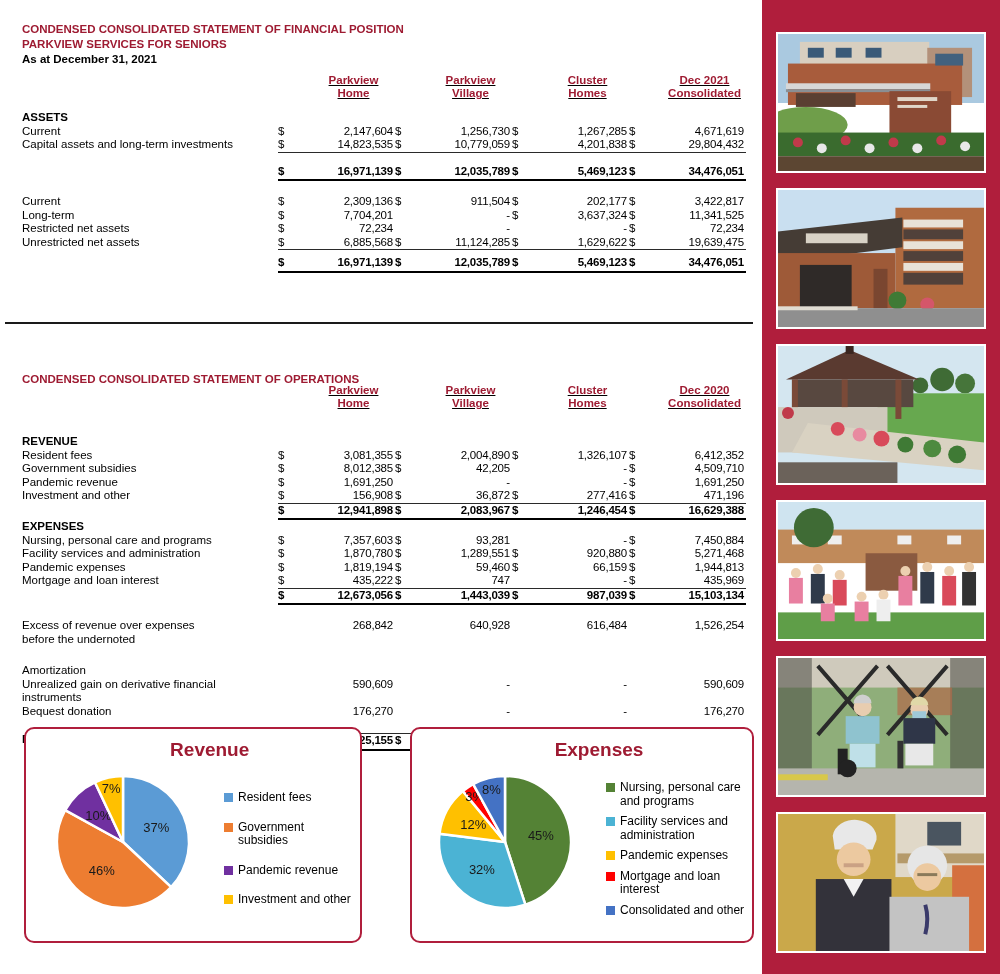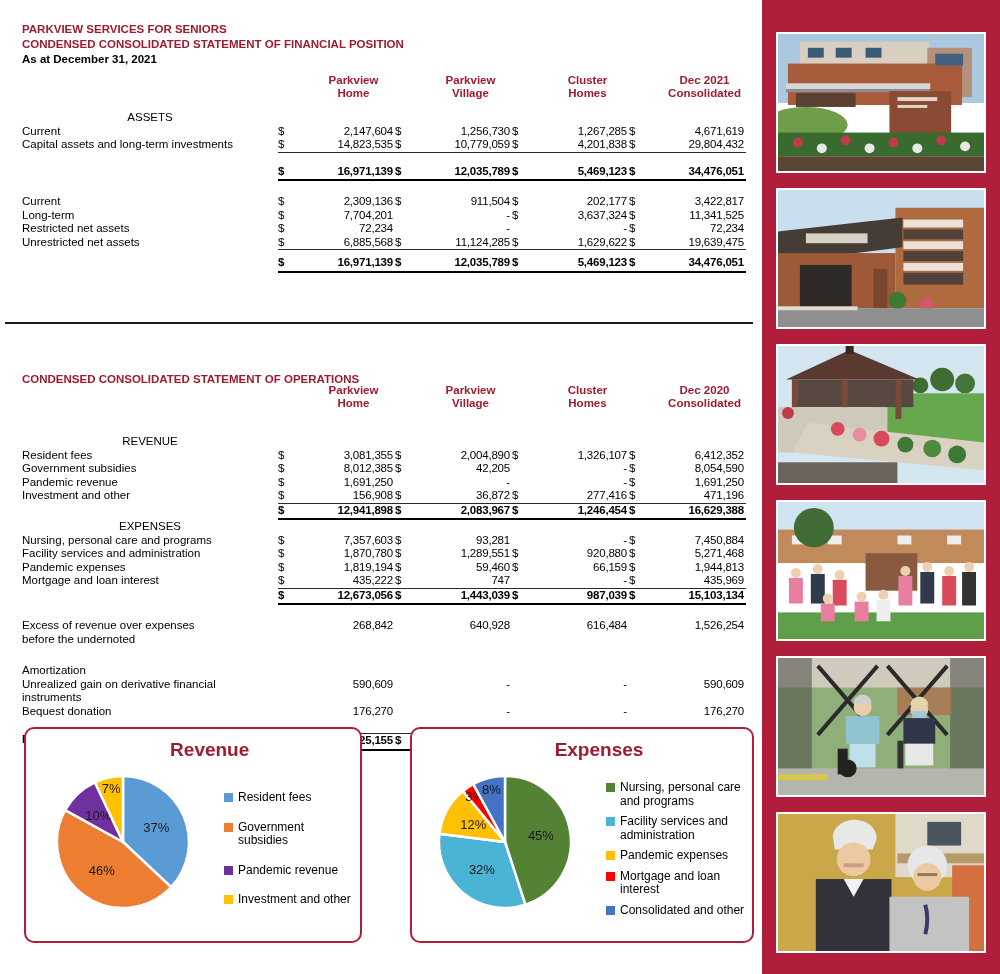--- a/index.html
+++ b/index.html
@@ -13,30 +13,30 @@
   .divider{position:absolute;left:5px;top:322px;width:748px;height:0;
            border-top:2.5px solid #1a1a1a;}
   
   .fin-table{position:absolute;left:0;width:760px;font-size:11.5px;}
   #table1{top:74px;} #table2{top:384px;}
   .trow{display:grid;grid-template-columns:256px 468px;padding-left:22px;
         line-height:13.5px;min-height:13.5px;}
   .tlabel{white-space:pre-line;}
   .tnums{display:grid;grid-template-columns:16px 101px 16px 101px 16px 101px 16px 101px;}
   .cur{text-align:left;} .val{text-align:right;padding-right:2px;letter-spacing:-0.2px;}
-  .sec .tlabel{font-weight:400;text-align:center;}
+  .sec .tlabel{font-weight:700;}
   .u .tnums{border-bottom:1.5px solid #2a2a2a;}
   .tot .tnums{font-weight:700;border-bottom:2.5px solid #000;padding-bottom:1px;}
   .grand .tlabel{font-weight:700;}
   .grand .tnums{font-weight:700;border-top:1.5px solid #2a2a2a;
                 border-bottom:2.5px solid #000;padding-bottom:1px;}
   .colheader .tnums{color:#9E1B32;font-weight:700;}
   .colheader .hcell{grid-column:span 2;text-align:center;padding-left:34px;
                     white-space:pre-line;line-height:13px;}
-  .colheader{margin-bottom:11px;}
+  .colheader{margin-bottom:11px;text-decoration:underline;}
   .sp{width:100%;}
   
   .chart-box{position:absolute;top:727px;height:216px;background:#fff;
              border:2px solid #B01E3C;border-radius:10px;box-sizing:border-box;}
   #chart-revenue{left:24px;width:338px;} #chart-expenses{left:410px;width:344px;}
   .chart-title{margin-top:10px;margin-left:25%;width:60%;text-align:center;
                color:#9E1B32;font-weight:700;font-size:19px;}
   .chart-body{position:absolute;left:0;top:0;width:100%;height:100%;}
   .pie-svg{position:absolute;top:43px;}
   #chart-revenue .pie-svg{left:27px;} #chart-expenses .pie-svg{left:23px;}
@@ -53,22 +53,22 @@
   .photo{width:206px;height:137px;background:#fff;padding:2px;flex:0 0 auto;}
   .photo svg{display:block;width:100%;height:100%;}
 </style>
 </head>
 <body>
 
 <div class="page">
   <div class="content">
 
     <div class="stmt-head" id="s1-head">
+      <div class="maroon">CONDENSED CONSOLIDATED STATEMENT OF FINANCIAL POSITION</div>
       <div class="maroon">PARKVIEW SERVICES FOR SENIORS</div>
-      <div class="maroon">CONDENSED CONSOLIDATED STATEMENT OF FINANCIAL POSITION</div>
       <div>As at December 31, 2021</div>
     </div>
 
     <div class="fin-table" id="table1">
         <div class="trow colheader">
           <div class="tlabel"></div>
           <div class="tnums">
             <div class="hcell">Parkview
 Home</div>
             <div class="hcell">Parkview
@@ -233,21 +233,21 @@
         <div class="trow">
           <div class="tlabel">Government subsidies</div>
           <div class="tnums">
             <div class="cur">$</div>
             <div class="val">8,012,385</div>
             <div class="cur">$</div>
             <div class="val">42,205</div>
             <div class="cur"></div>
             <div class="val">-</div>
             <div class="cur">$</div>
-            <div class="val">8,054,590</div>
+            <div class="val">4,509,710</div>
           </div>
         </div>
         <div class="trow">
           <div class="tlabel">Pandemic revenue</div>
           <div class="tnums">
             <div class="cur">$</div>
             <div class="val">1,691,250</div>
             <div class="cur"></div>
             <div class="val">-</div>
             <div class="cur"></div>

